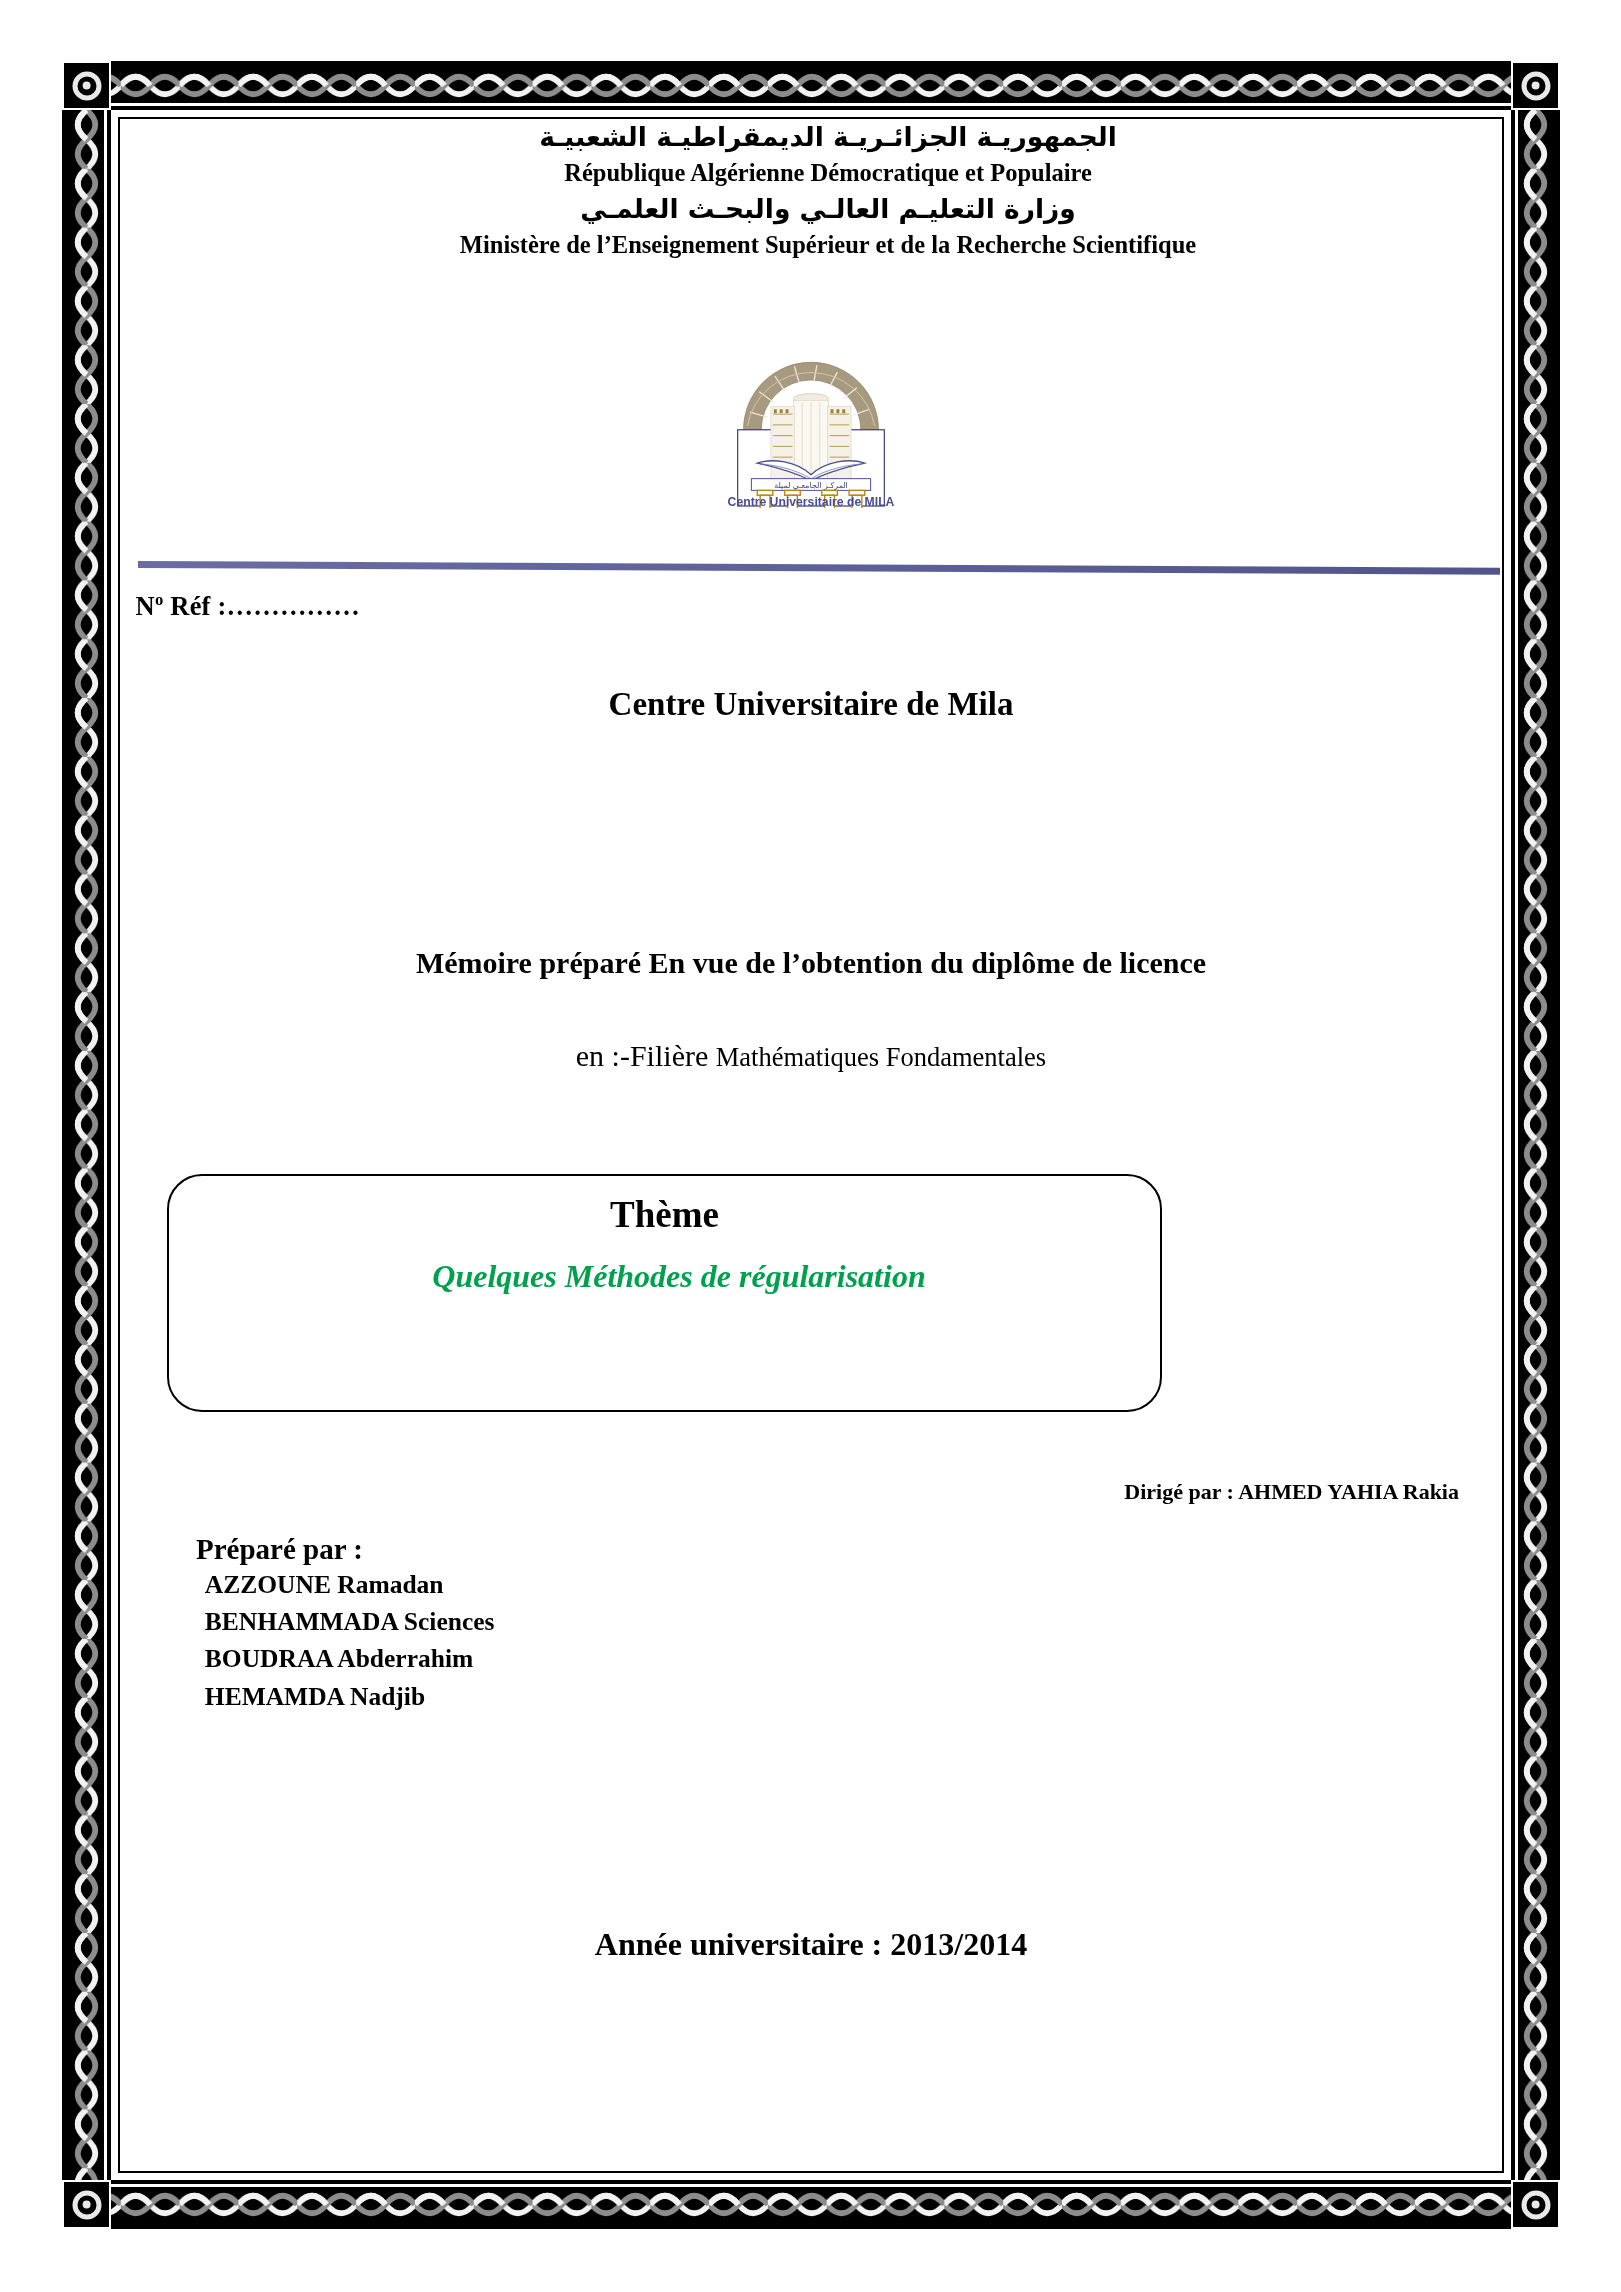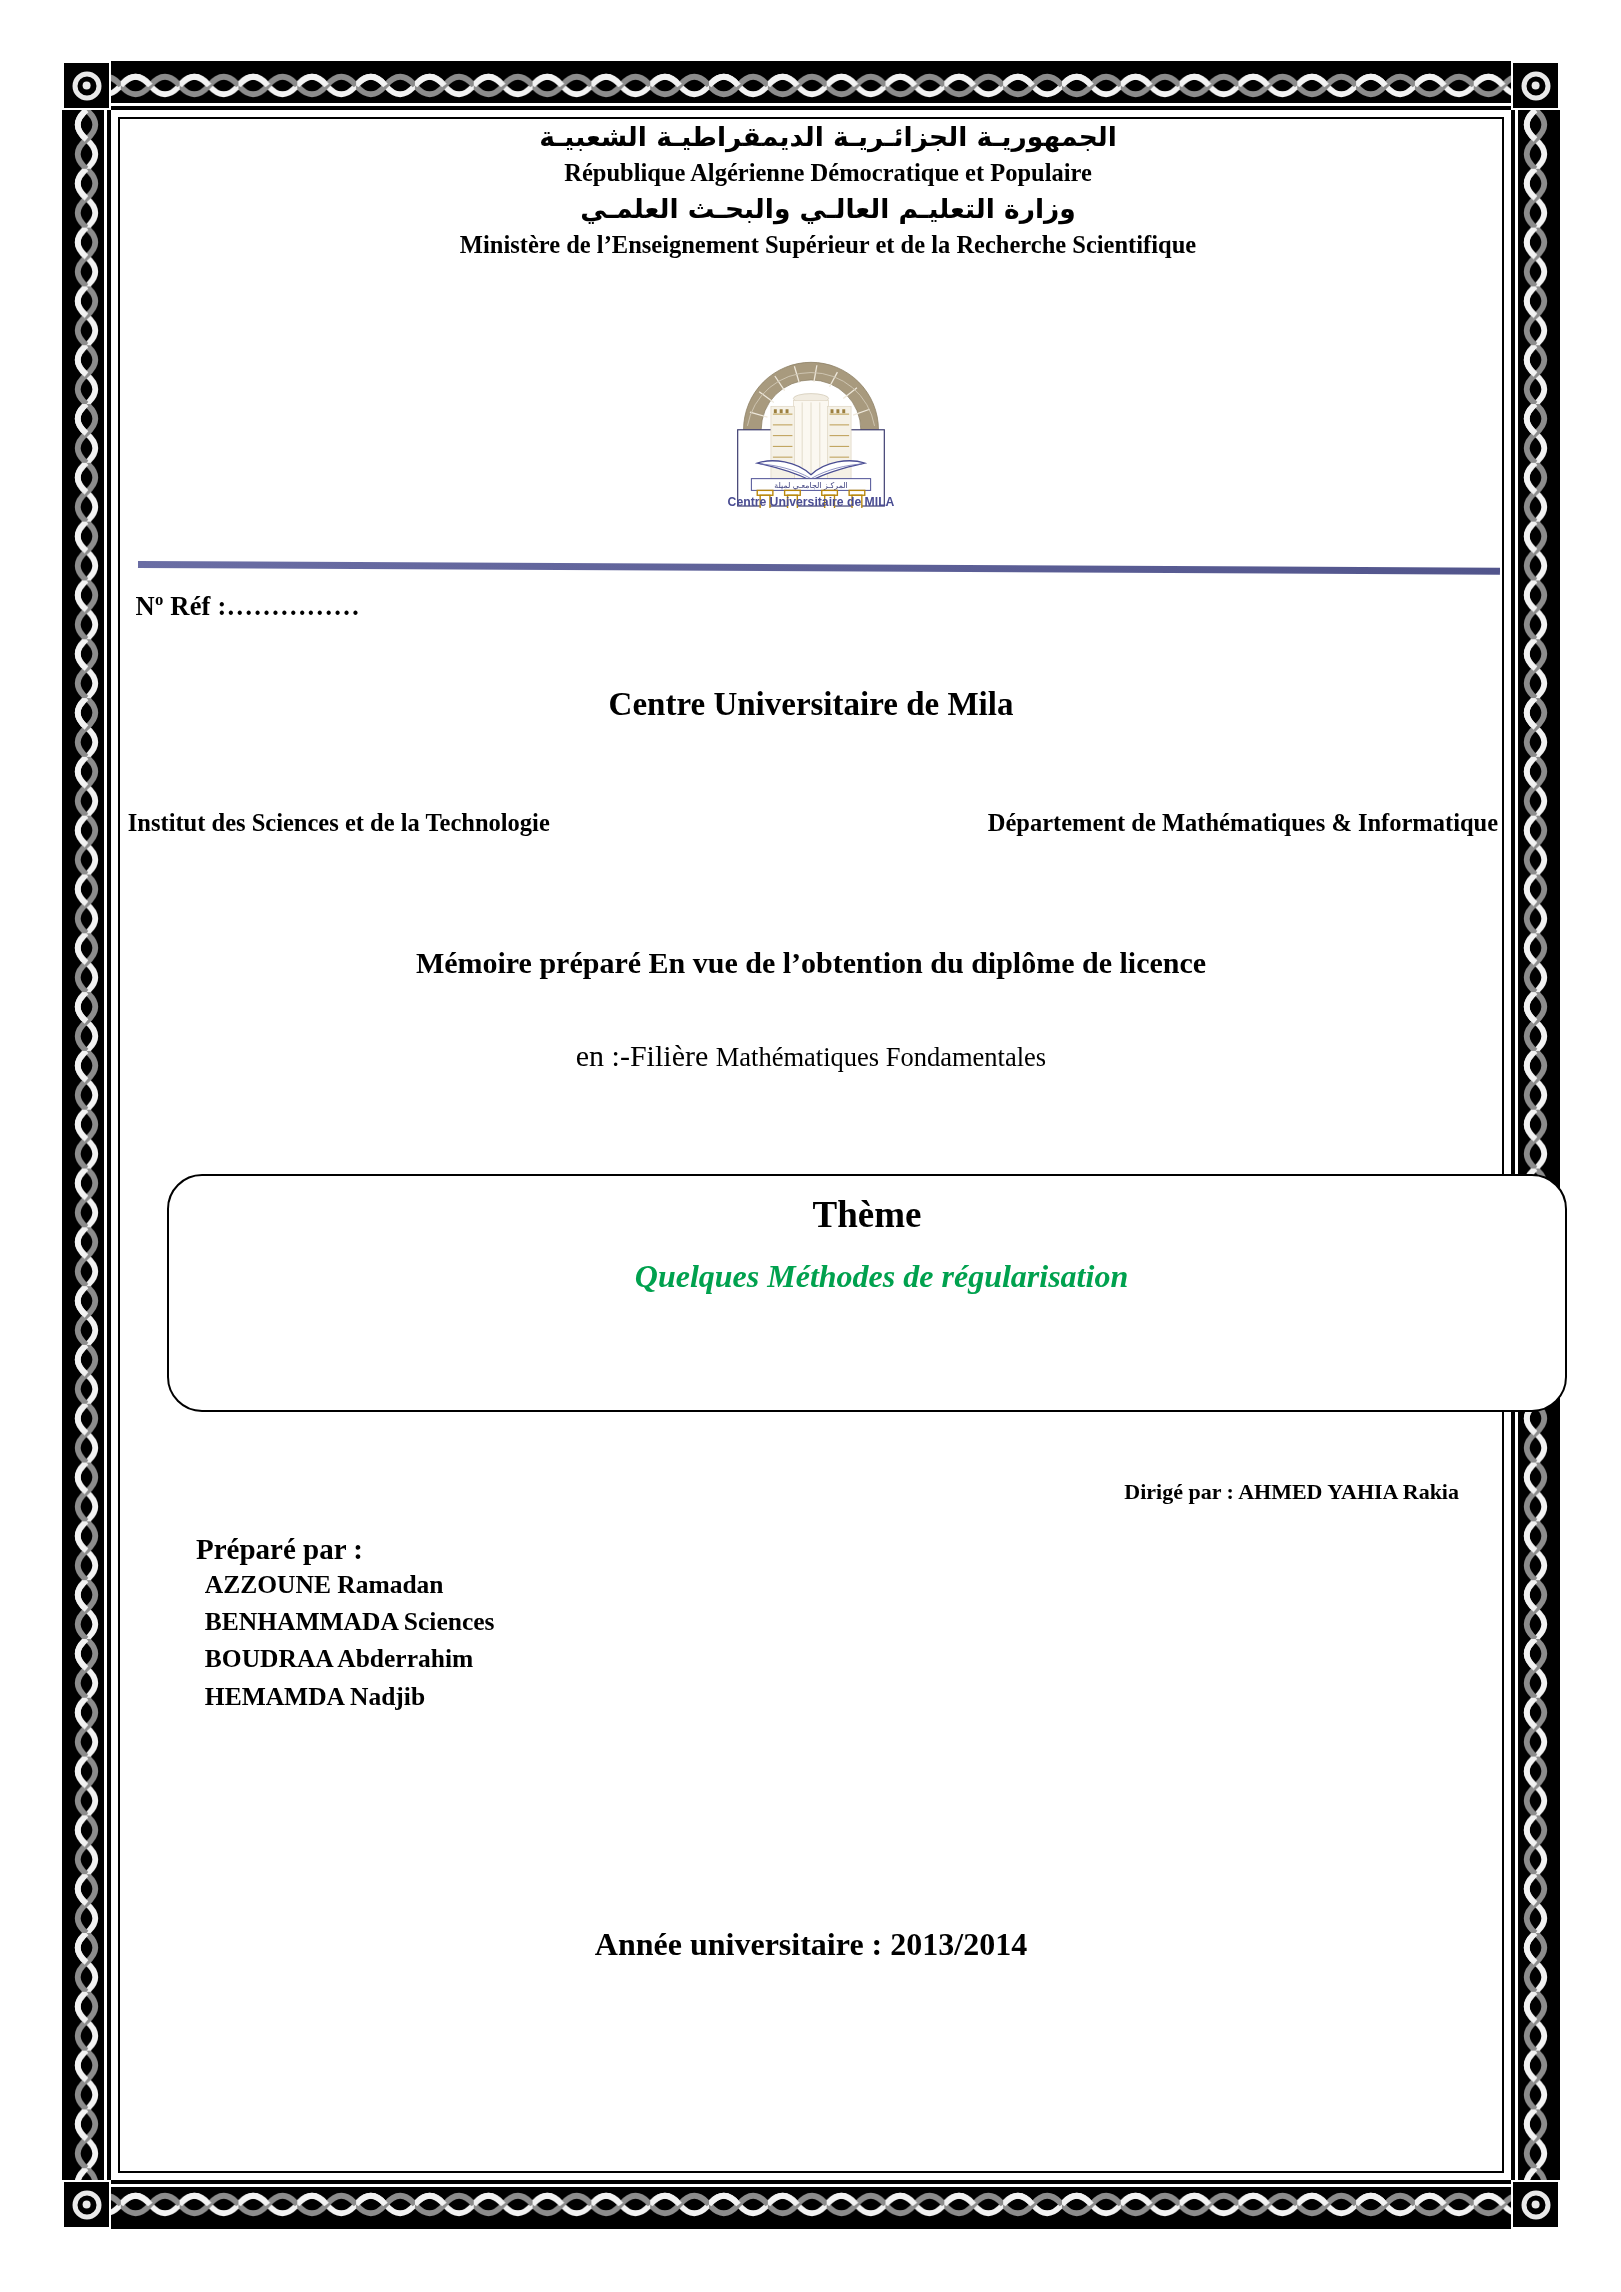--- a/index.html
+++ b/index.html
@@ -189,21 +189,21 @@
     font-weight: normal;
   }
   .memo-2 .big { font-size: 30px; }
   .memo-2 .small { font-size: 26.5px; }
 
   
   .theme-box {
     position: absolute;
     left: 49px;
     top: 1056px;
-    width: 1400px;
+    width: 995px;
     height: 238px;
     border: 2.9px solid #000;
     border-radius: 35px;
     box-sizing: border-box;
     background: #ffffff;
   }
   .theme-label {
     text-align: center;
     font-size: 37px;
     font-weight: bold;
@@ -409,24 +409,20 @@
         <text x="89" y="178" font-family="Liberation Sans, DejaVu Sans, sans-serif" font-size="12.5" font-weight="bold" fill="#4a4d93" text-anchor="middle">Centre Universitaire de MILA</text>
       </svg>
     </div>
 
     <div class="ref">
       <span>N</span><sup>o</sup><span> Réf :……………</span>
     </div>
 
     <div class="univ-title">Centre Universitaire de Mila</div>
 
-    <div class="inst-row">
-      <span>Institut des Sciences et de la Technologie</span>
-      <span>Département  de Mathématiques &amp; Informatique</span>
-    </div>
 
     <div class="memo-1">Mémoire préparé  En vue de l’obtention du diplôme de licence</div>
 
     <div class="memo-2">
       <span class="big">en :-Filière </span><span class="small">Mathématiques Fondamentales</span>
     </div>
 
     <div class="theme-box">
       <div class="theme-label">Thème</div>
       <div class="theme-title">

